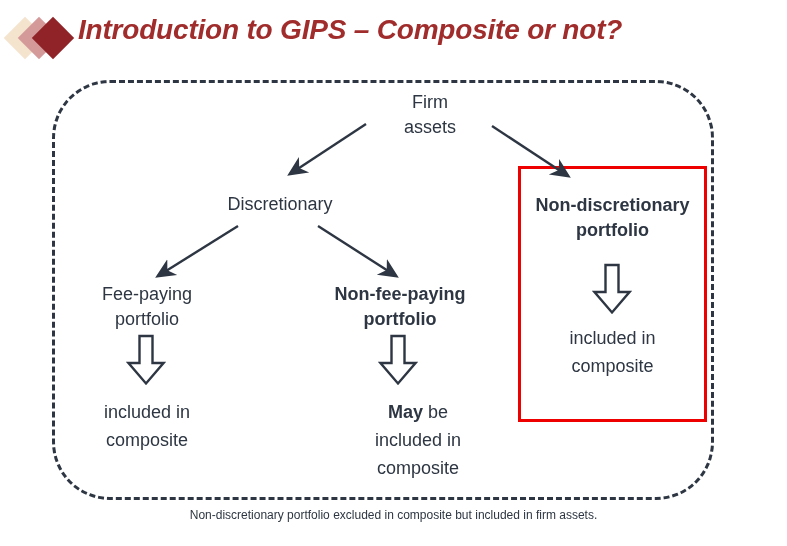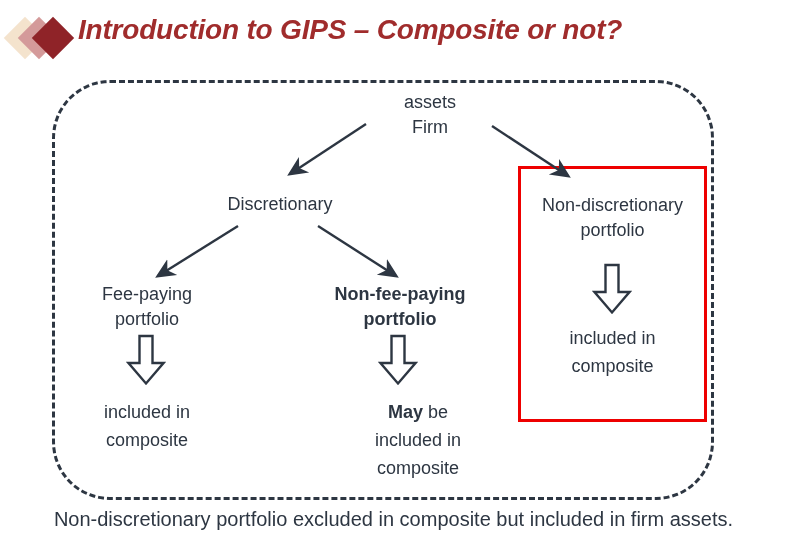--- a/index.html
+++ b/index.html
@@ -80,21 +80,21 @@
     position: absolute;
     text-align: center;
     font-size: 18px;
     line-height: 1.38;
     color: #2d3642;
   }
   .node .ln { display: block; white-space: nowrap; }
 
   .n-firm      { left: 360px; top: 90px;  width: 140px; }
   .n-disc      { left: 200px; top: 192px; width: 160px; }
-  .n-nondisc   { left: 518px; top: 193px; width: 189px; }
+  .n-nondisc   { left: 518px; top: 193px; width: 189px; font-weight: bold; }
   .n-fee       { left: 72px;  top: 282px; width: 150px; text-align: center; }
   .n-nonfee    { left: 310px; top: 282px; width: 180px; font-weight: bold; }
 
   .outcome {
     position: absolute;
     text-align: center;
     font-size: 18px;
     line-height: 1.56;
     color: #2d3642;
   }
@@ -113,21 +113,21 @@
   .ba-left  { left: 126px; top: 334px; }
   .ba-mid   { left: 378px; top: 334px; }
   .ba-right { left: 592px; top: 263px; }
 
   
   .caption {
     position: absolute;
     left: 0; top: 508px;
     width: 787px;
     text-align: center;
-    font-size: 20px;
+    font-size: 12px;
     color: #2d3642;
     white-space: nowrap;
   }
 </style>
 </head>
 <body>
 
 <div class="title-row">
   <div class="logo-diamonds">
     <span class="diamond d1"></span>
@@ -151,22 +151,22 @@
   <line x1="366" y1="124" x2="290" y2="174" stroke="#2d3642" stroke-width="2.4" marker-end="url(#ah)"></line>
 
   <line x1="492" y1="126" x2="568" y2="176" stroke="#2d3642" stroke-width="2.4" marker-end="url(#ah)"></line>
 
   <line x1="238" y1="226" x2="158" y2="276" stroke="#2d3642" stroke-width="2.4" marker-end="url(#ah)"></line>
 
   <line x1="318" y1="226" x2="396" y2="276" stroke="#2d3642" stroke-width="2.4" marker-end="url(#ah)"></line>
 </svg>
 
 <div class="node n-firm">
+  <span class="ln">Firm</span>
   <span class="ln">assets</span>
-  <span class="ln">Firm</span>
 </div>
 
 <div class="node n-disc">
   <span class="ln">Discretionary</span>
 </div>
 
 <div class="node n-nondisc">
   <span class="ln">Non-discretionary</span>
   <span class="ln">portfolio</span>
 </div>

